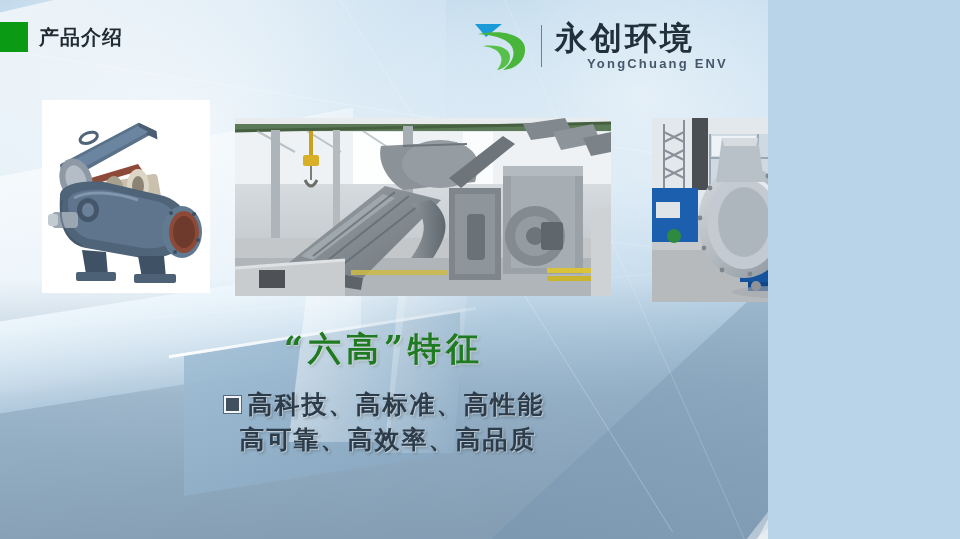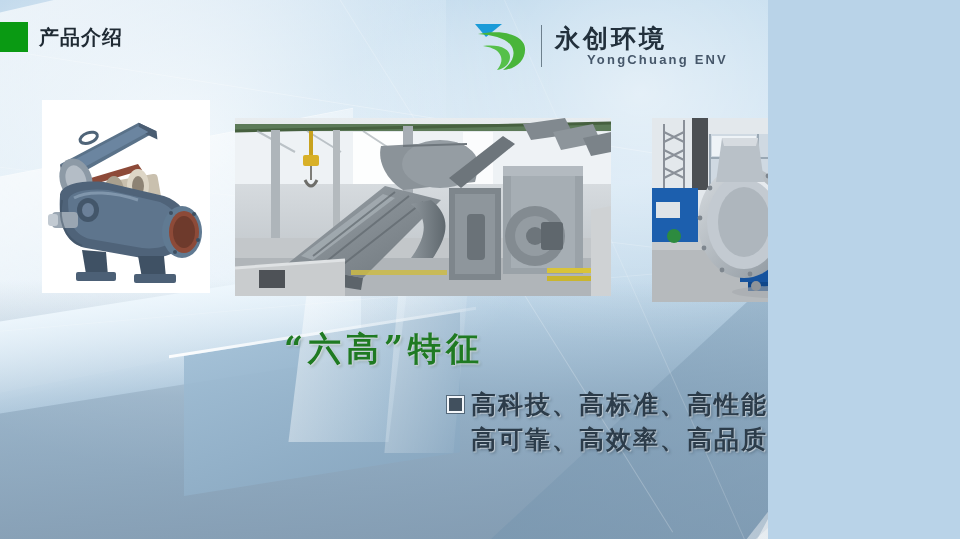--- a/index.html
+++ b/index.html
@@ -105,21 +105,21 @@
     font-size:20px; font-weight:bold; color:#1f2a33;
     letter-spacing:1px; line-height:1;
     font-family:"DejaVu Sans","Liberation Sans",sans-serif;
   }
 
   .logo { position:absolute; right:40px; top:20px; display:flex; align-items:center; gap:13px; z-index:20; }
   .logo-mark { width:56px; height:52px; display:block; }
   .logo-divider { width:1px; height:42px; background:#4b5d6b; opacity:.75; }
   .logo-words { display:flex; flex-direction:column; gap:1px; }
   .logo-cn {
-    font-size:25px; font-weight:bold; color:#22303c; letter-spacing:3px; line-height:1.05;
+    font-size:32px; font-weight:bold; color:#22303c; letter-spacing:3px; line-height:1.05;
     font-family:"DejaVu Sans","Liberation Sans",sans-serif;
   }
   .logo-en {
     font-size:13px; font-weight:bold; color:#46576a; letter-spacing:2.2px; line-height:1;
     font-family:"Liberation Sans",sans-serif;
     margin-left:32px;
   }
 
   
   .photo { position:absolute; overflow:hidden; z-index:10; }
@@ -132,21 +132,21 @@
   
   .feature-heading {
     position:absolute; left:0; right:0; top:327px; text-align:center; z-index:20;
     font-size:33px; font-weight:bold; color:#1f7a22; letter-spacing:5px;
     font-family:"DejaVu Serif","Liberation Serif",serif;
     text-shadow:1px 1px 2px rgba(255,255,255,.65), 2px 2px 3px rgba(40,70,40,.28);
   }
 
   .feature-body {
     position:absolute; left:0; right:0; top:388px; z-index:20;
-    display:flex; flex-direction:column; align-items:flex-end;
+    display:flex; flex-direction:column; align-items:center;
   }
   .feature-line { display:flex; align-items:center; }
   .bullet-box {
     width:17px; height:17px; flex:0 0 17px; margin-right:7px;
     border:2px solid #f2f6fa; background:#41505e;
     box-shadow:0 0 0 1px rgba(40,55,70,.6);
   }
   .feature-text {
     font-size:25px; font-weight:bold; color:#2c3c4a; letter-spacing:2px; line-height:1.32;
     font-family:"DejaVu Serif","Liberation Serif",serif;

